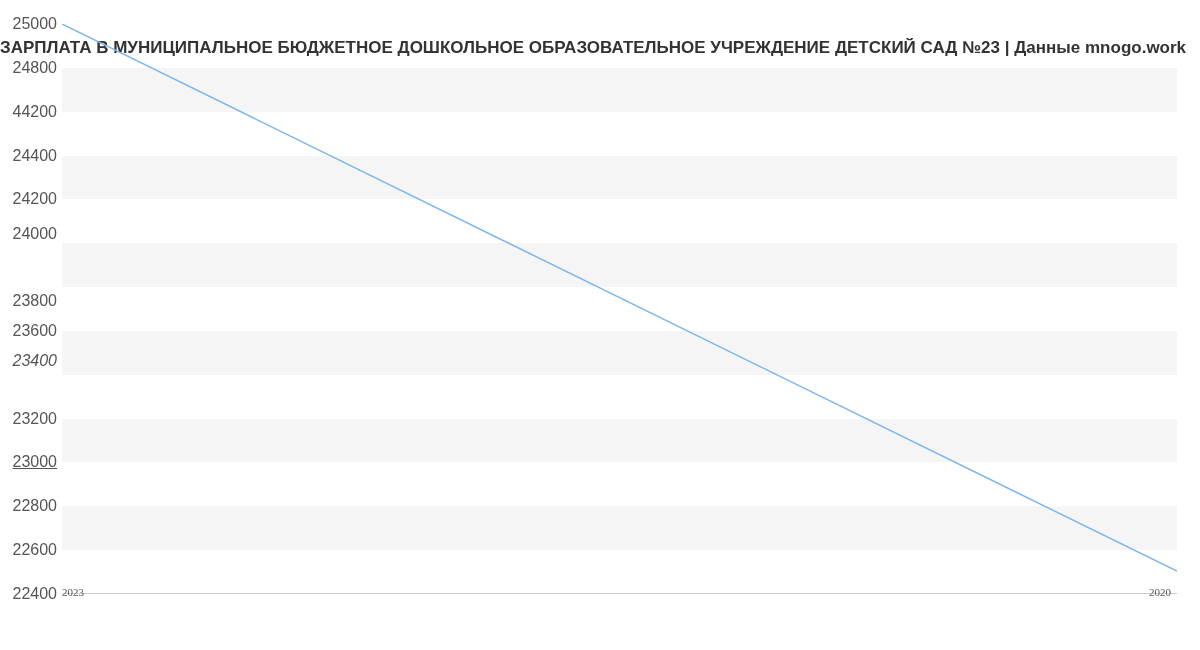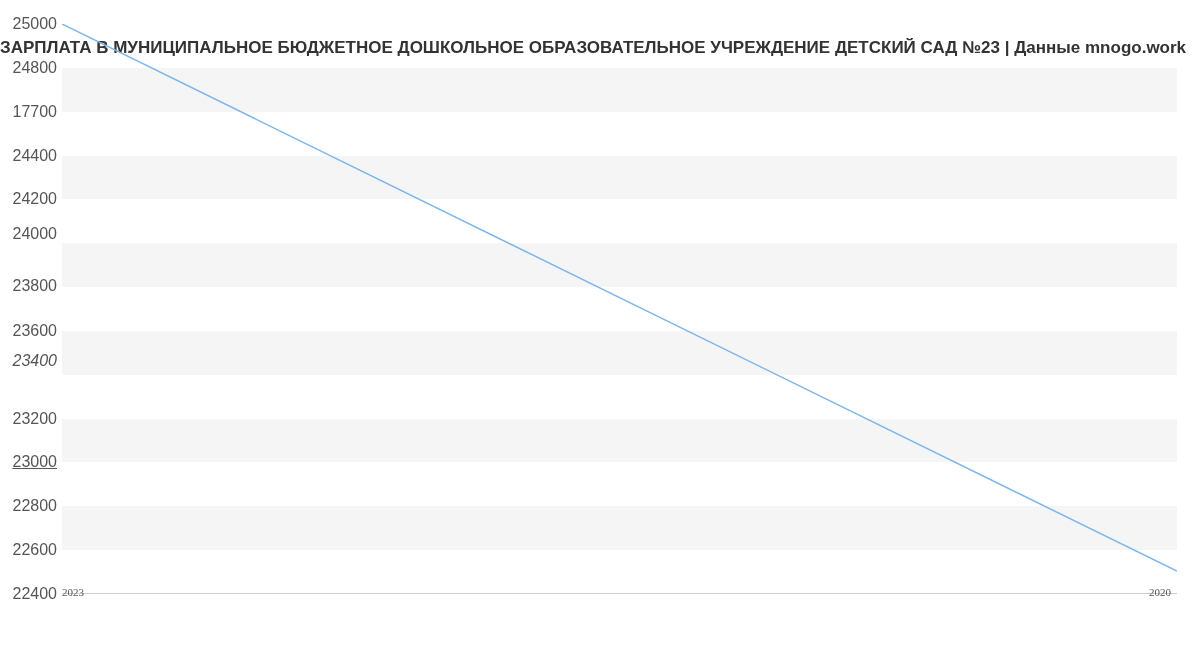--- a/index.html
+++ b/index.html
@@ -86,22 +86,22 @@
     </svg>
   </div>
 
 <div class="y-tick" style="top: 594px;">22400</div>
     <div class="y-tick" style="top: 550.154px;">22600</div>
     <div class="y-tick" style="top: 506.308px;">22800</div>
     <div class="y-tick" style="top: 462.462px; text-decoration: underline;">23000</div>
     <div class="y-tick" style="top: 418.615px;">23200</div>
     <div class="y-tick" style="top: 361px; font-style: italic;">23400</div>
     <div class="y-tick" style="top: 330.923px;">23600</div>
-    <div class="y-tick" style="top: 286px;">23800</div>
+    <div class="y-tick" style="top: 301px;">23800</div>
     <div class="y-tick" style="top: 234px;">24000</div>
     <div class="y-tick" style="top: 199.385px;">24200</div>
     <div class="y-tick" style="top: 155.538px;">24400</div>
-    <div class="y-tick" style="top: 111.692px;">17700</div>
+    <div class="y-tick" style="top: 111.692px;">44200</div>
     <div class="y-tick" style="top: 67.8462px; text-align: right;">24800</div>
     <div class="y-tick" style="top: 24px;">25000</div>
     <div class="x-tick" style="left: 62px;">2023</div>
     <div class="x-tick" style="left: 1149px;">2020</div>
   </div>
 
 </body></html>

